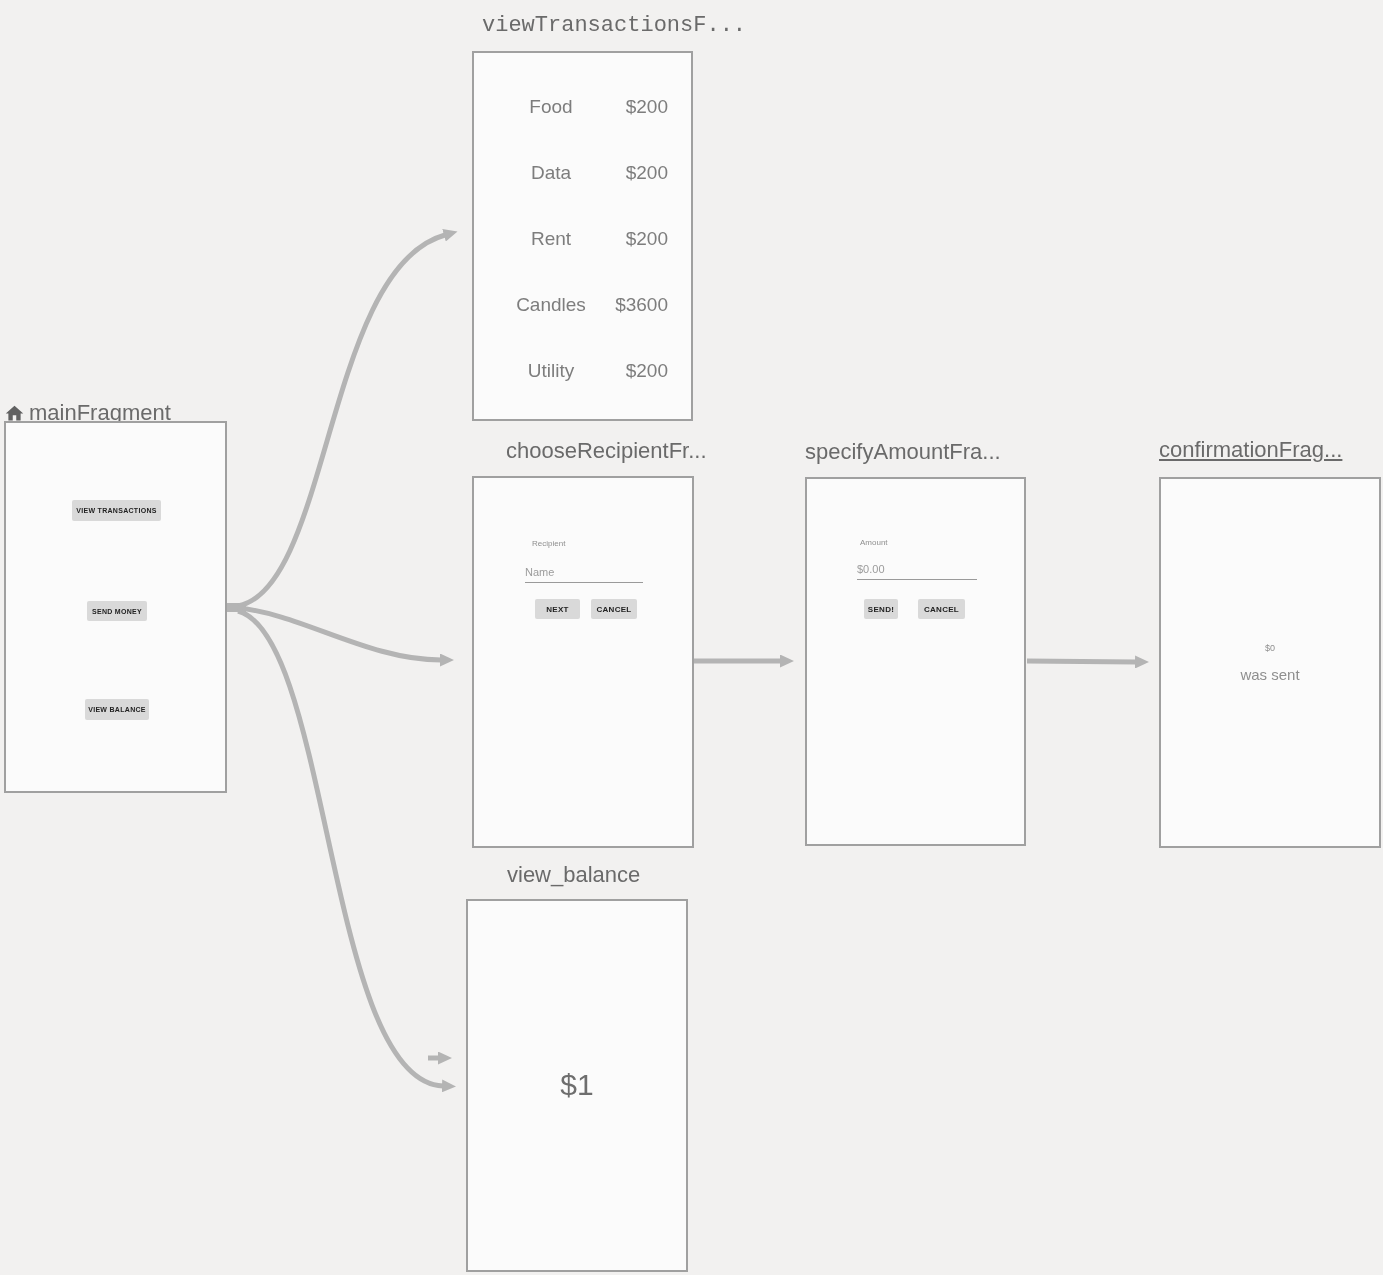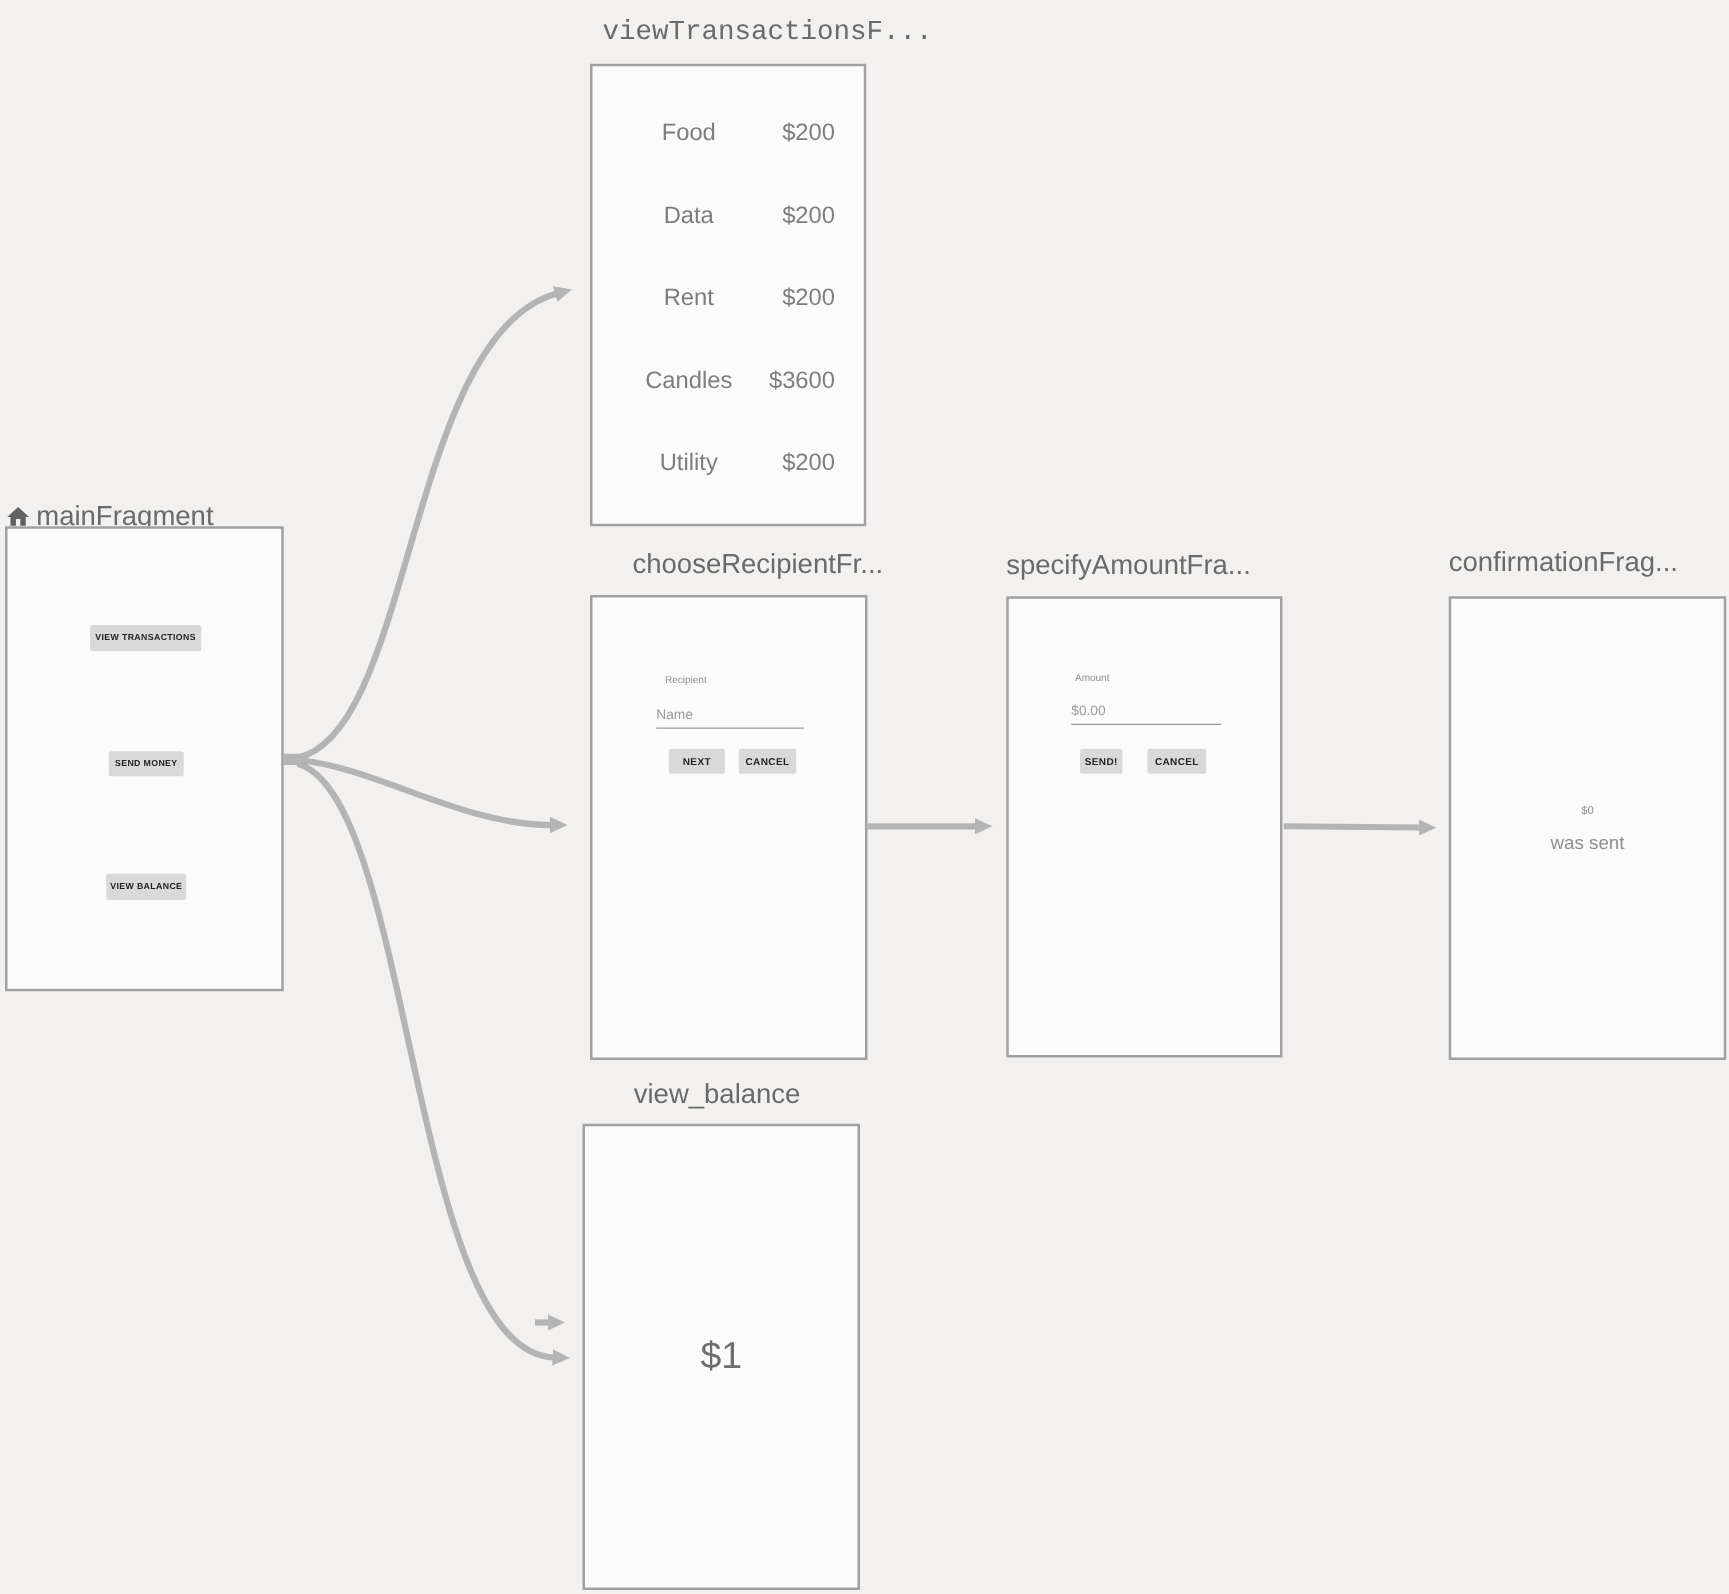--- a/index.html
+++ b/index.html
@@ -147,21 +147,21 @@
 <div class="frag-header" style="left:805px;top:439px;">
   <span>specifyAmountFra...</span>
 </div>
 <div class="frag-card" style="left:805px;top:477px;width:221px;height:369px;">
   <div class="field-label" style="left:53px;top:59px;">Amount</div>
   <div class="field-hint" style="left:50px;top:84px;width:120px;">$0.00</div>
   <div class="preview-btn md" style="left:57px;top:120px;width:34px;height:20px;">SEND!</div>
   <div class="preview-btn md" style="left:111px;top:120px;width:47px;height:20px;">CANCEL</div>
 </div>
 
-<div class="frag-header" style="left:1159px;top:437px;">
+<div class="frag-header" style="left:1159px;top:437px;text-decoration:underline;">
   <span>confirmationFrag...</span>
 </div>
 <div class="frag-card" style="left:1159px;top:477px;width:222px;height:371px;">
   <div class="center-text" style="top:164px;font-size:9px;">$0</div>
   <div class="center-text" style="top:187px;font-size:15px;">was sent</div>
 </div>
 
 <div class="frag-header" style="left:467px;top:862px;margin-left:40px;">
   <span>view_balance</span>
 </div>

